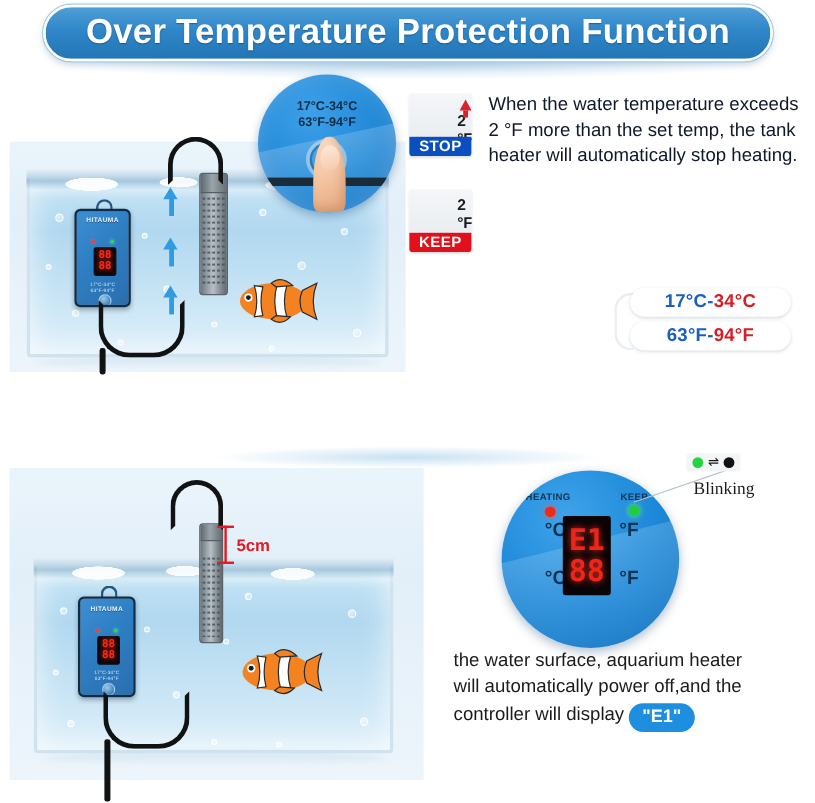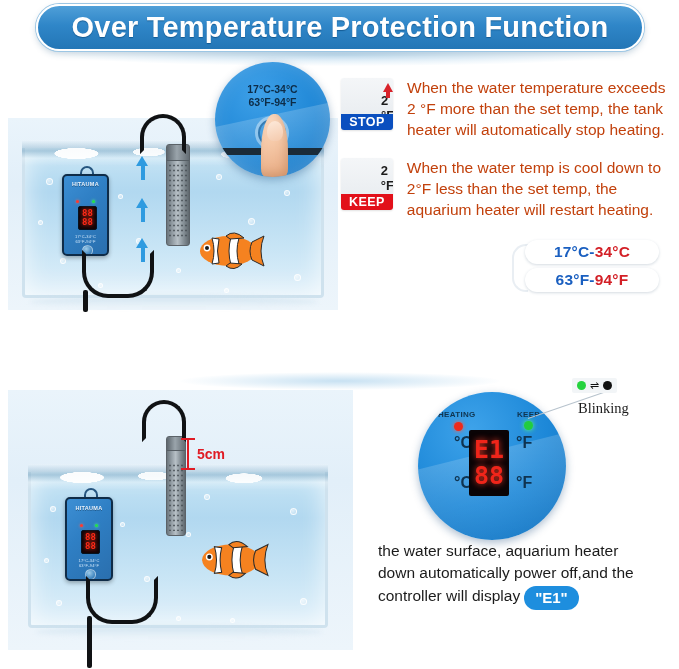--- a/index.html
+++ b/index.html
@@ -188,21 +188,21 @@
     box-shadow: inset -3px -4px 8px rgba(180,120,80,.4);
   }
   .nail {
     position: absolute;
     background: linear-gradient(160deg,#fdeadb,#f4c9ac);
     border-radius: 50% 50% 40% 40%;
   }
 
   
   .row { position: absolute; display: flex; align-items: flex-start; }
-  .row-text { color: #c2410c; line-height: 1.34; font-size: 15.5px; }
+  .row-text { color: #0f172a; line-height: 1.34; font-size: 15.5px; }
 
   .badge-icon {
     position: relative;
     width: 52px; height: 52px;
     background: linear-gradient(180deg,#f4f6f8,#e6eaee);
     border-radius: 3px;
     box-shadow: 0 1px 2px rgba(0,0,0,.12);
     display: flex; flex-direction: column; align-items: center; justify-content: flex-start;
     overflow: hidden;
     padding-left: 41px;
@@ -432,21 +432,20 @@
     </div>
     <div class="row-text" style="margin-left:14px; width:264px;">When the water temperature exceeds 2 °F more than the set temp, the tank heater will automatically stop heating.</div>
   </div>
 
   <div class="row" style="left:341px; top:158px; width:332px;">
     <div class="badge-icon">
       <div class="badge-val" style="margin-top:5px;">2 °F</div>
       <div class="arrow-down" style="margin-top:8px;"></div>
       <div class="badge-strip strip-heat">KEEP</div>
     </div>
-    <div class="row-text" style="margin-left:14px; width:270px;">When the water temp is cool down to 2°F less than the set temp, the aquarium heater will restart heating.</div>
   </div>
 
 
   <div class="pill-brace" style="left:512px; top:244px; width:16px; height:48px;"></div>
 
   <div class="pill" style="left:525px; top:240px; width:134px; height:24px;">
     <span class="c-blue">17°C</span>
       <span class="c-blue">-</span>
       <span class="c-red">34°C</span>
   </div>
@@ -540,19 +539,19 @@
 
   <div class="blink-chip" style="left:572px; top:378px;">
     <span class="blink-dot blink-green"></span>
     <span class="blink-arrows">⇌</span>
     <span class="blink-dot blink-black"></span>
   </div>
   <div class="blink-text" style="left:578px; top:400px;font-family:Liberation Serif, serif;">Blinking</div>
 
   <div class="bottom-text" style="left:378px; top:540px; width:296px;">
     <div>the water surface, aquarium heater</div>
-    <div>down automatically power off,and the</div>
+    <div>will automatically power off,and the</div>
     <div>
       <span>controller will display</span><span class="e1-badge">"E1"</span>
     </div>
   </div>
 
 </div>
 
 </body></html>

